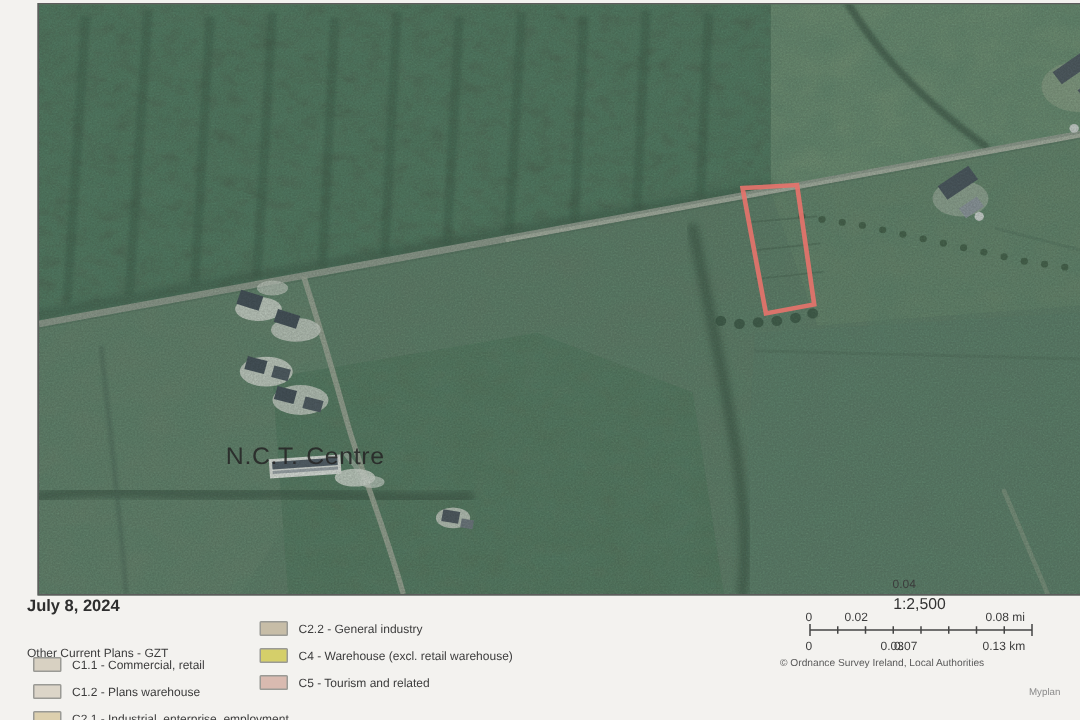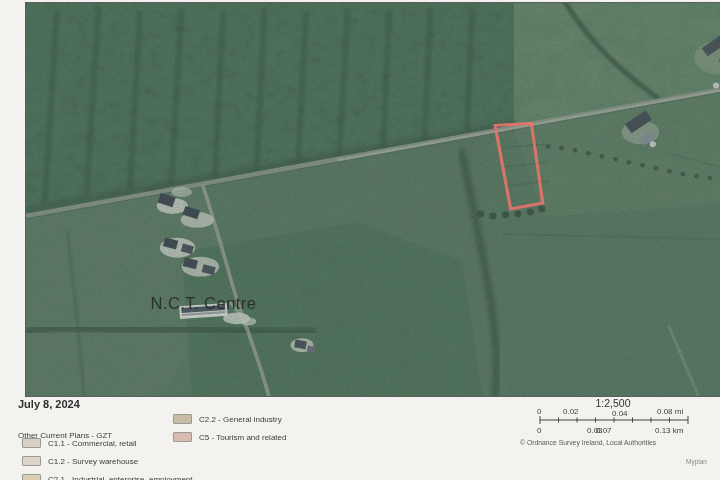--- a/index.html
+++ b/index.html
@@ -203,44 +203,48 @@
   <div class="legend-date">July 8, 2024</div>
   <div class="legend-title">Other Current Plans - GZT</div>
 
   <div class="legend-col left">
     <div class="legend-item">
       <span class="swatch" style="background-color: rgb(216, 209, 194);"></span>
       <span class="legend-label">C1.1 - Commercial, retail</span>
     </div>
     <div class="legend-item">
       <span class="swatch" style="background-color: rgb(220, 213, 200);"></span>
-      <span class="legend-label">C1.2 - Survey warehouse</span>
+      <span class="legend-label">C1.2 - Plans warehouse</span>
     </div>
     <div class="legend-item">
       <span class="swatch" style="background-color: rgb(221, 208, 174);"></span>
       <span class="legend-label">C2.1 - Industrial, enterprise, employment</span>
     </div>
   </div>
 
   <div class="legend-col right">
     <div class="legend-item">
       <span class="swatch" style="background-color: rgb(199, 189, 167);"></span>
       <span class="legend-label">C2.2 - General industry</span>
     </div>
     <div class="legend-item">
+      <span class="swatch" style="background-color: rgb(213, 207, 106);"></span>
+      <span class="legend-label">C4 - Warehouse (excl. retail warehouse)</span>
+    </div>
+    <div class="legend-item">
       <span class="swatch" style="background-color: rgb(217, 186, 176);"></span>
       <span class="legend-label">C5 - Tourism and related</span>
     </div>
   </div>
 
   <div class="scale-ratio">1:2,500</div>
 
   <span class="scale-lbl" style="left:537px;top:407px;">0</span>
   <span class="scale-lbl" style="left:563px;top:407px;">0.02</span>
-  <span class="scale-lbl" style="left:595px;top:409px;margin-left:17px;">0.04</span>
+  <span class="scale-lbl" style="left:595px;top:385px;">0.04</span>
   <span class="scale-lbl" style="left:657px;top:407px;">0.08 mi</span>
 
   <svg class="scale-bar" width="150" height="10">
     <line x1="1" y1="5" x2="149" y2="5" stroke="#444" stroke-width="1"></line>
     <line x1="1" y1="1" x2="1" y2="9" stroke="#444" stroke-width="1"></line>
     <line x1="19.5" y1="2.5" x2="19.5" y2="7.5" stroke="#444" stroke-width="1"></line>
     <line x1="38" y1="2.5" x2="38" y2="7.5" stroke="#444" stroke-width="1"></line>
     <line x1="56.5" y1="2.5" x2="56.5" y2="7.5" stroke="#444" stroke-width="1"></line>
     <line x1="75" y1="2.5" x2="75" y2="7.5" stroke="#444" stroke-width="1"></line>
     <line x1="93.5" y1="2.5" x2="93.5" y2="7.5" stroke="#444" stroke-width="1"></line>

